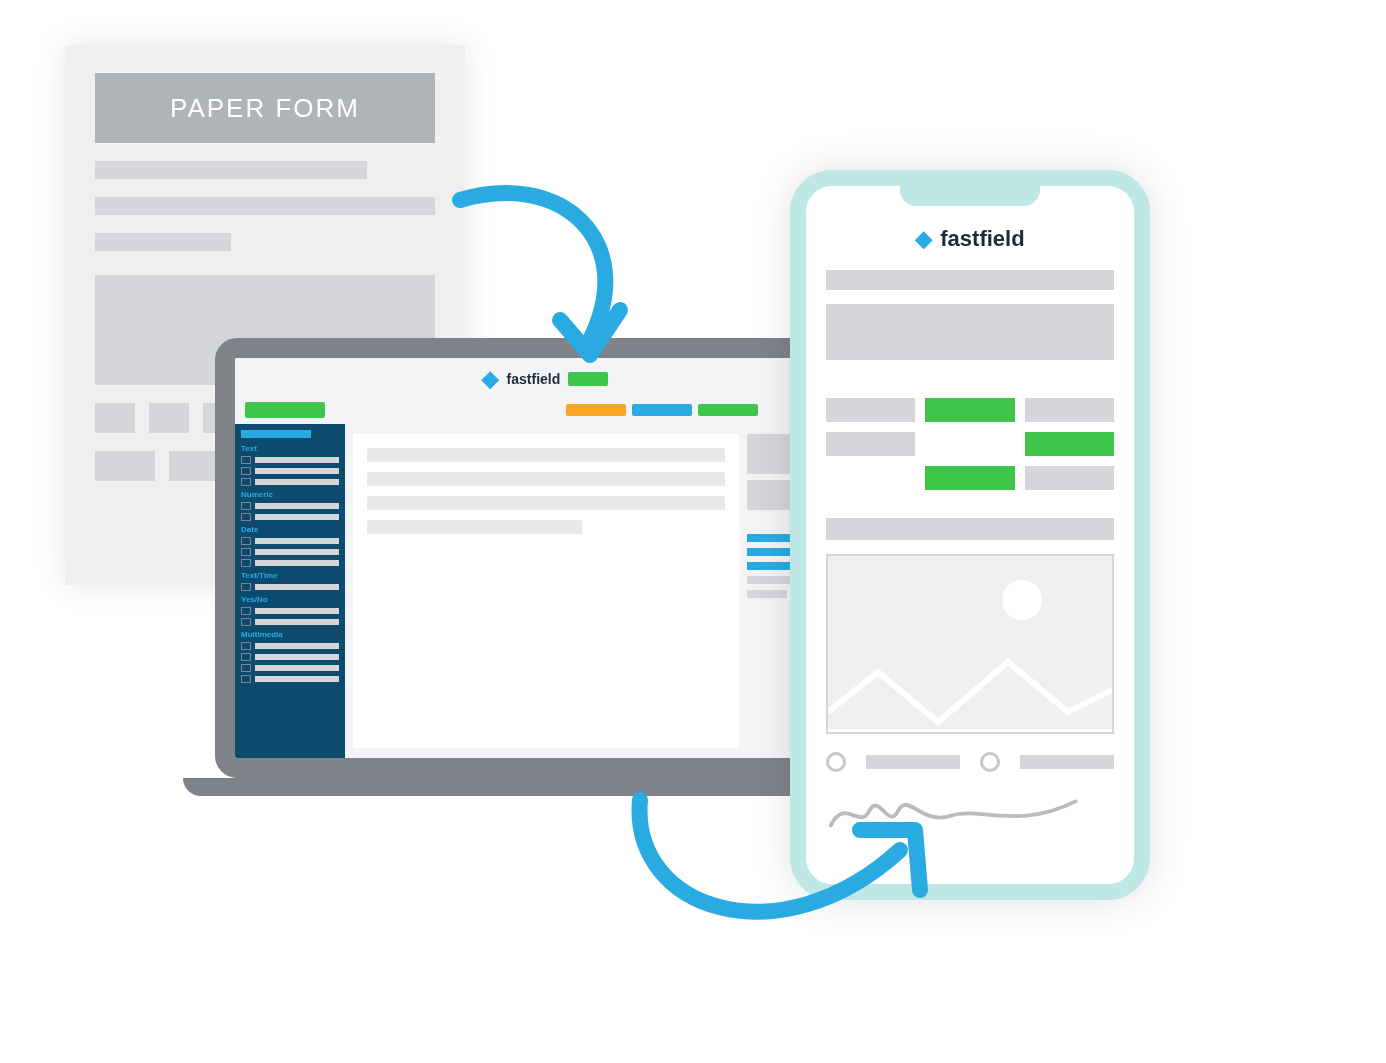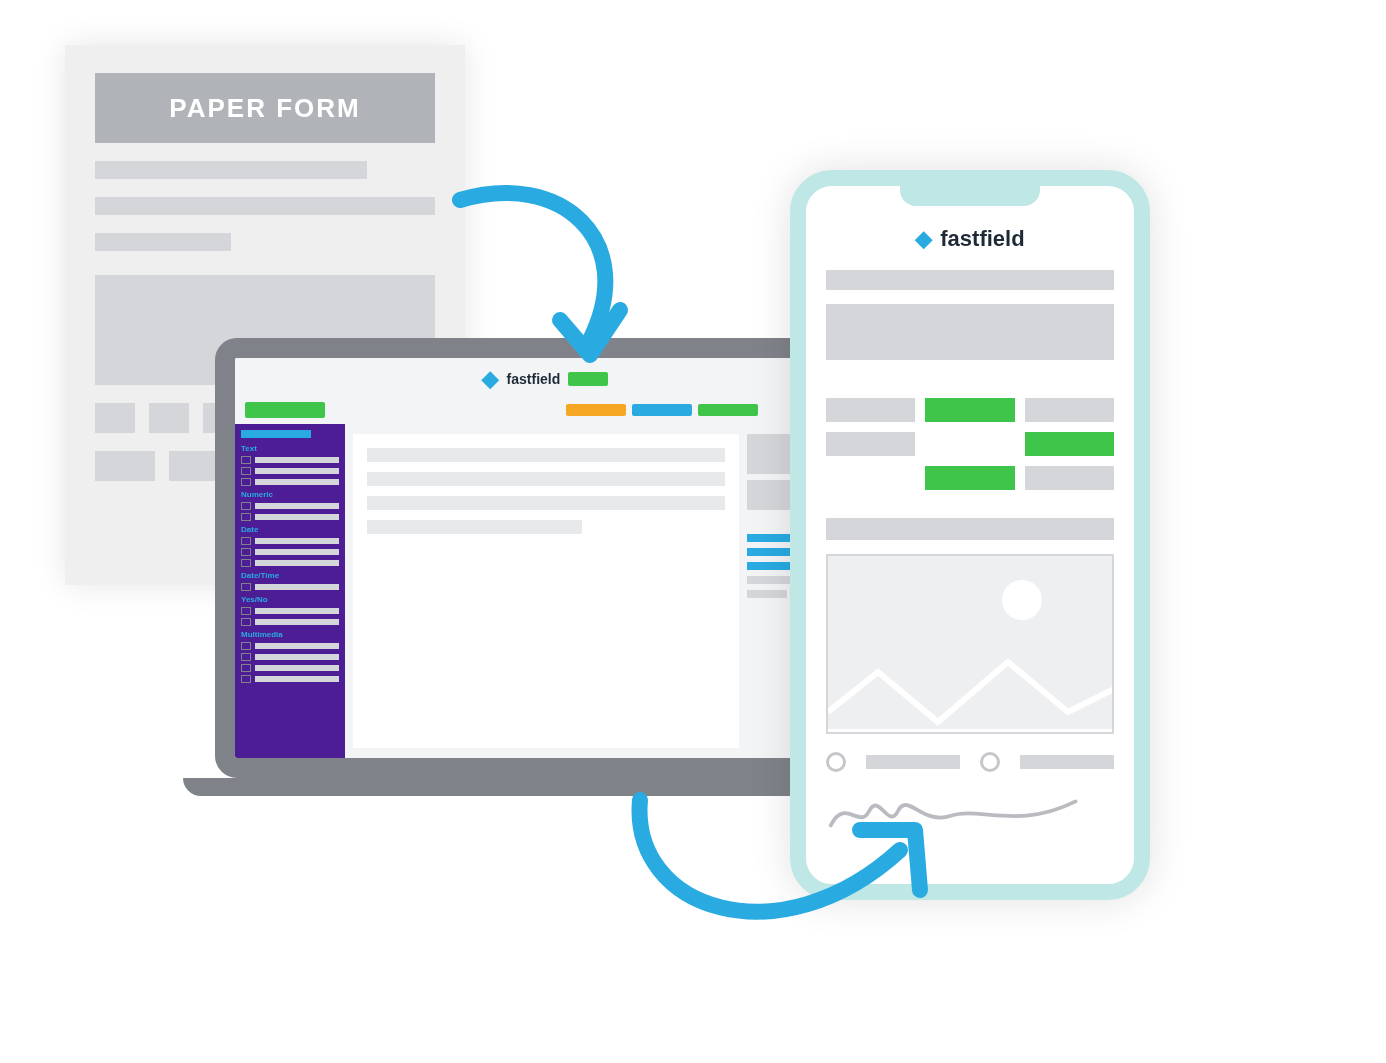--- a/index.html
+++ b/index.html
@@ -25,21 +25,21 @@
   }
   .paper-header{
     background:#b0b3b8;
     color:#ffffff;
     height:70px;
     display:flex;
     align-items:center;
     justify-content:center;
     font-size:26px;
     letter-spacing:2px;
-    font-weight:700;
+    font-weight:400;
   }
   .paper-line{
     background:#d4d6d9;
     margin-top:18px;
   }
   .paper-box{
     background:#d4d6d9;
     height:110px;
     margin-top:24px;
   }
@@ -88,21 +88,21 @@
   .tab-green{background:#3ec54a;width:80px;height:16px;border-radius:2px;}
   .tab-orange{background:#f5a623;width:60px;height:12px;border-radius:2px;}
   .tab-blue{background:#29abe2;width:60px;height:12px;border-radius:2px;}
   .tab-green2{background:#3ec54a;width:60px;height:12px;border-radius:2px;}
   .tab-grey{background:#d4d6d9;width:55px;height:12px;border-radius:2px;}
   .tab-spacer{flex:1;}
 
   .laptop-body{flex:1;display:flex;background:#f3f4f6;}
   .sidebar{
     width:110px;
-    background:#4c1d95;
+    background:#0c4a6e;
     padding:6px 6px;
     font-size:8px;
     color:#29abe2;
   }
   .side-title-bar{background:#29abe2;height:8px;width:70px;margin-bottom:6px;}
   .side-cat{color:#29abe2;font-size:8px;margin:4px 0 2px 0;font-weight:600;}
   .side-item{display:flex;align-items:center;gap:4px;margin:3px 0;}
   .side-icon{width:10px;height:8px;border:1px solid #7f8389;display:inline-block;}
   .side-bar{background:#d4d6d9;height:6px;flex:1;}
 
@@ -267,21 +267,21 @@
             <span class="side-bar"></span>
           </div>
         <div class="side-item">
             <span class="side-icon"></span>
             <span class="side-bar"></span>
           </div>
         <div class="side-item">
             <span class="side-icon"></span>
             <span class="side-bar"></span>
           </div>
-        <div class="side-cat">Date/Time</div>
+        <div class="side-cat">Text/Time</div>
         <div class="side-item">
             <span class="side-icon"></span>
             <span class="side-bar"></span>
           </div>
         <div class="side-cat">Yes/No</div>
         <div class="side-item">
             <span class="side-icon"></span>
             <span class="side-bar"></span>
           </div>
         <div class="side-item">

